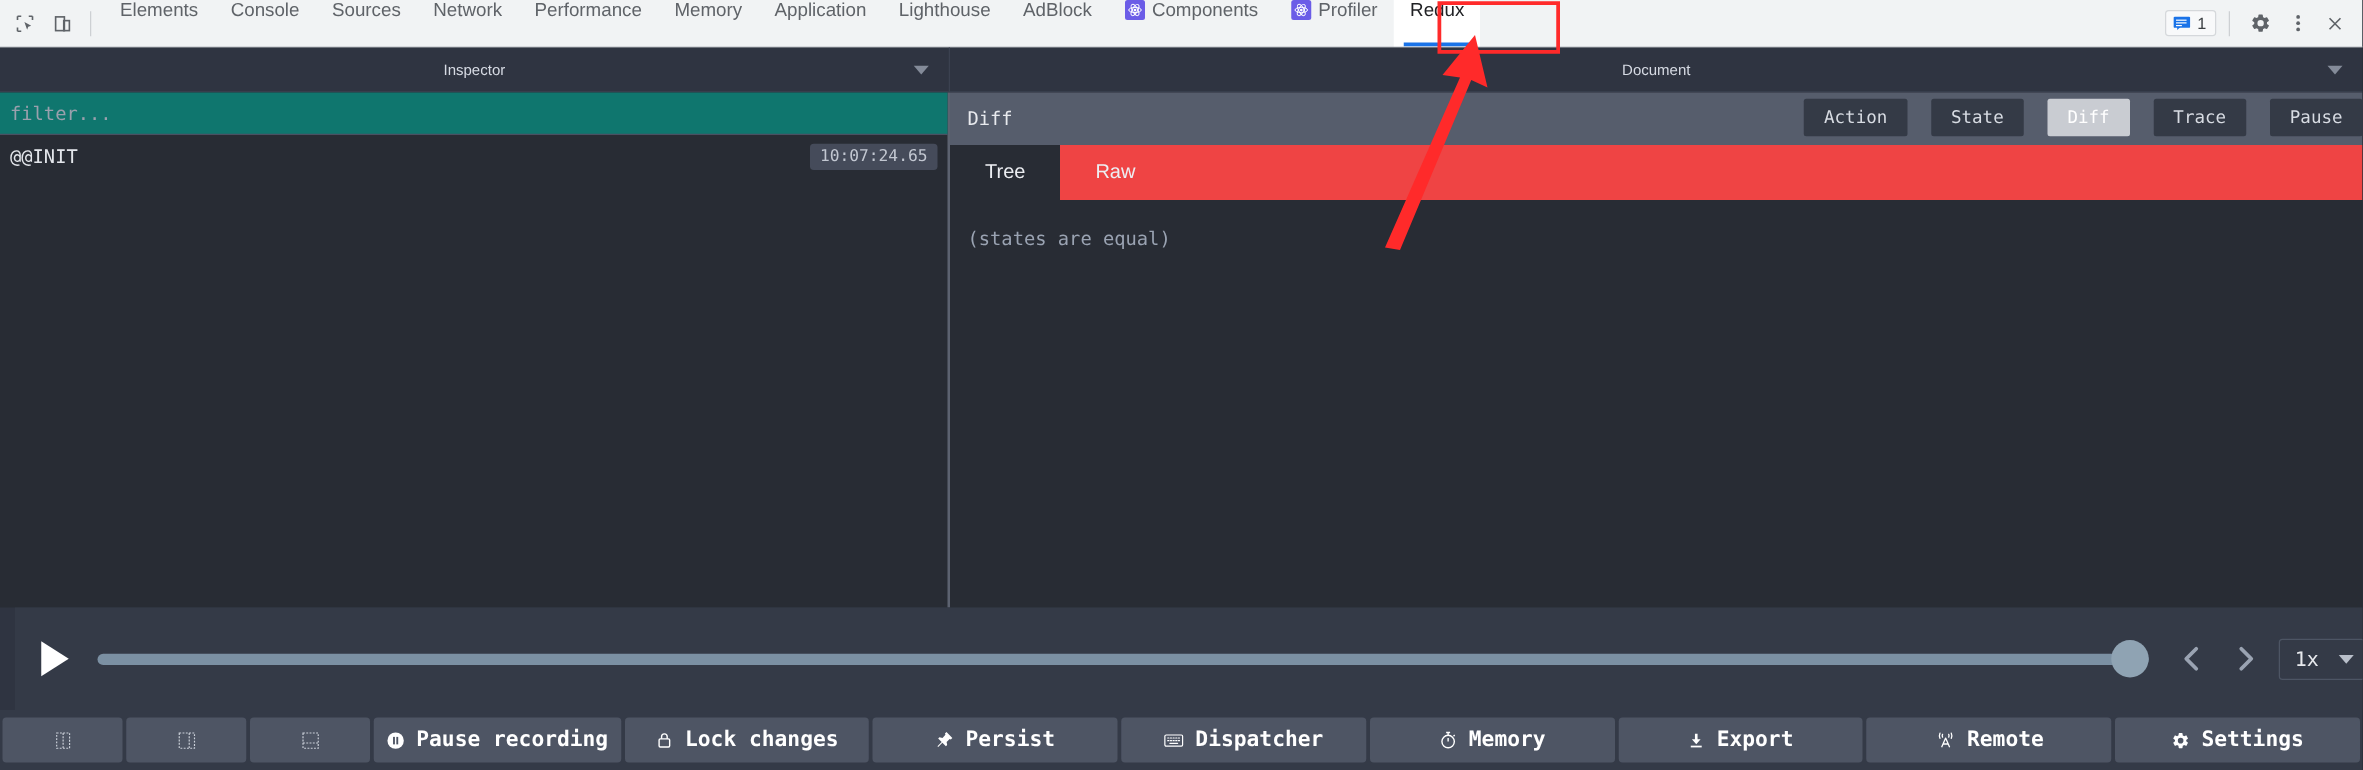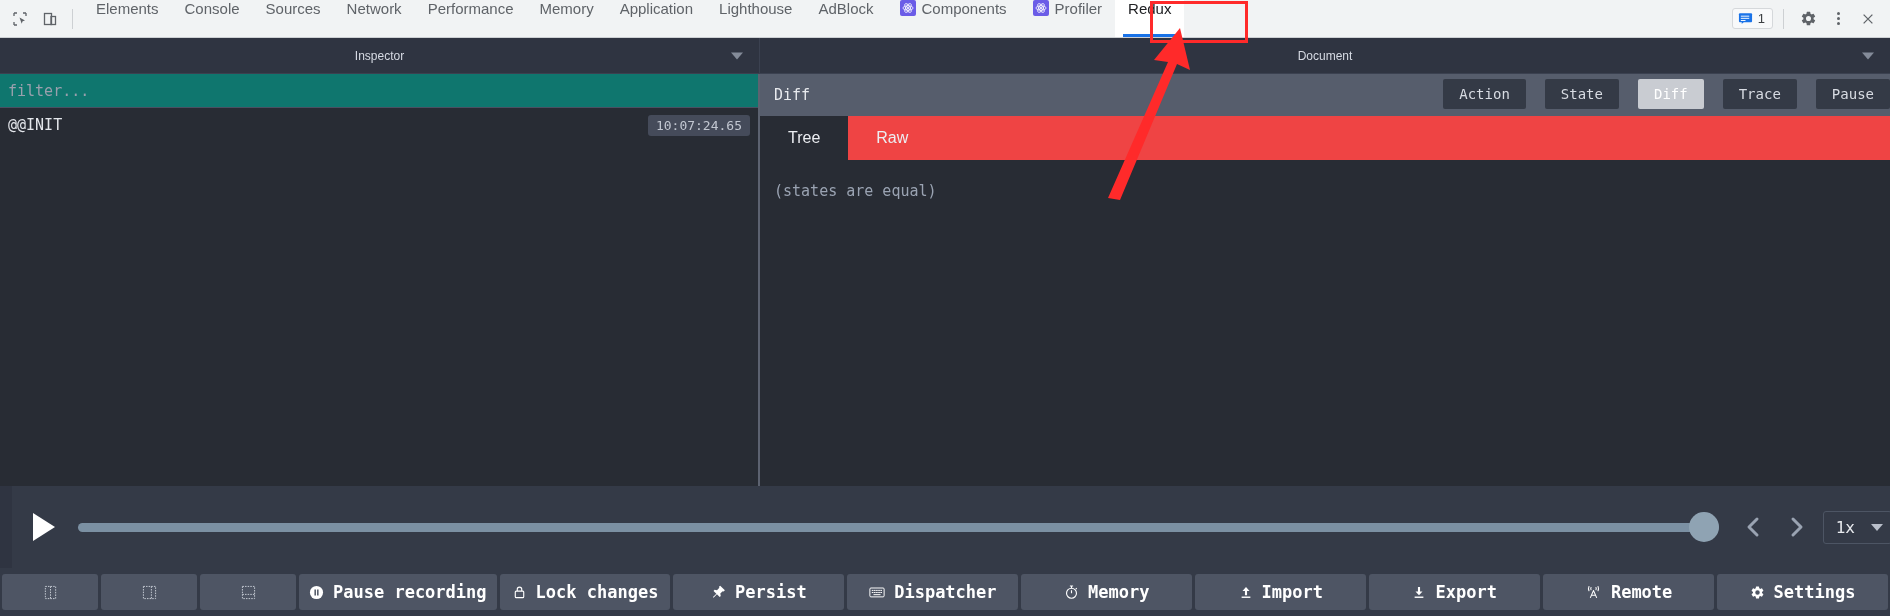--- a/index.html
+++ b/index.html
@@ -425,27 +425,20 @@
     </button>
 
     <button class="bbtn wide">
       <svg width="15" height="16" viewBox="0 0 16 16" fill="none" stroke="#ffffff" stroke-width="1.2">
         <circle cx="8" cy="9.3" r="5.3"></circle>
         <path d="M8 6.2v3.1M6.3 1.6h3.4M8 1.6v2.4M12.6 4.8l1-1"></path>
       </svg>
       <span>Memory</span>
     </button>
 
-    <button class="bbtn wide">
-      <svg width="14" height="15" viewBox="0 0 16 16" fill="#ffffff">
-        <path d="M8 1.8l4 4.4H9.2v5H6.8v-5H4z"></path>
-        <rect x="3" y="12.6" width="10" height="1.6"></rect>
-      </svg>
-      <span>Import</span>
-    </button>
 
     <button class="bbtn wide">
       <svg width="14" height="15" viewBox="0 0 16 16" fill="#ffffff">
         <path d="M8 11.2l4-4.4H9.2v-5H6.8v5H4z"></path>
         <rect x="3" y="12.6" width="10" height="1.6"></rect>
       </svg>
       <span>Export</span>
     </button>
 
     <button class="bbtn wide">

